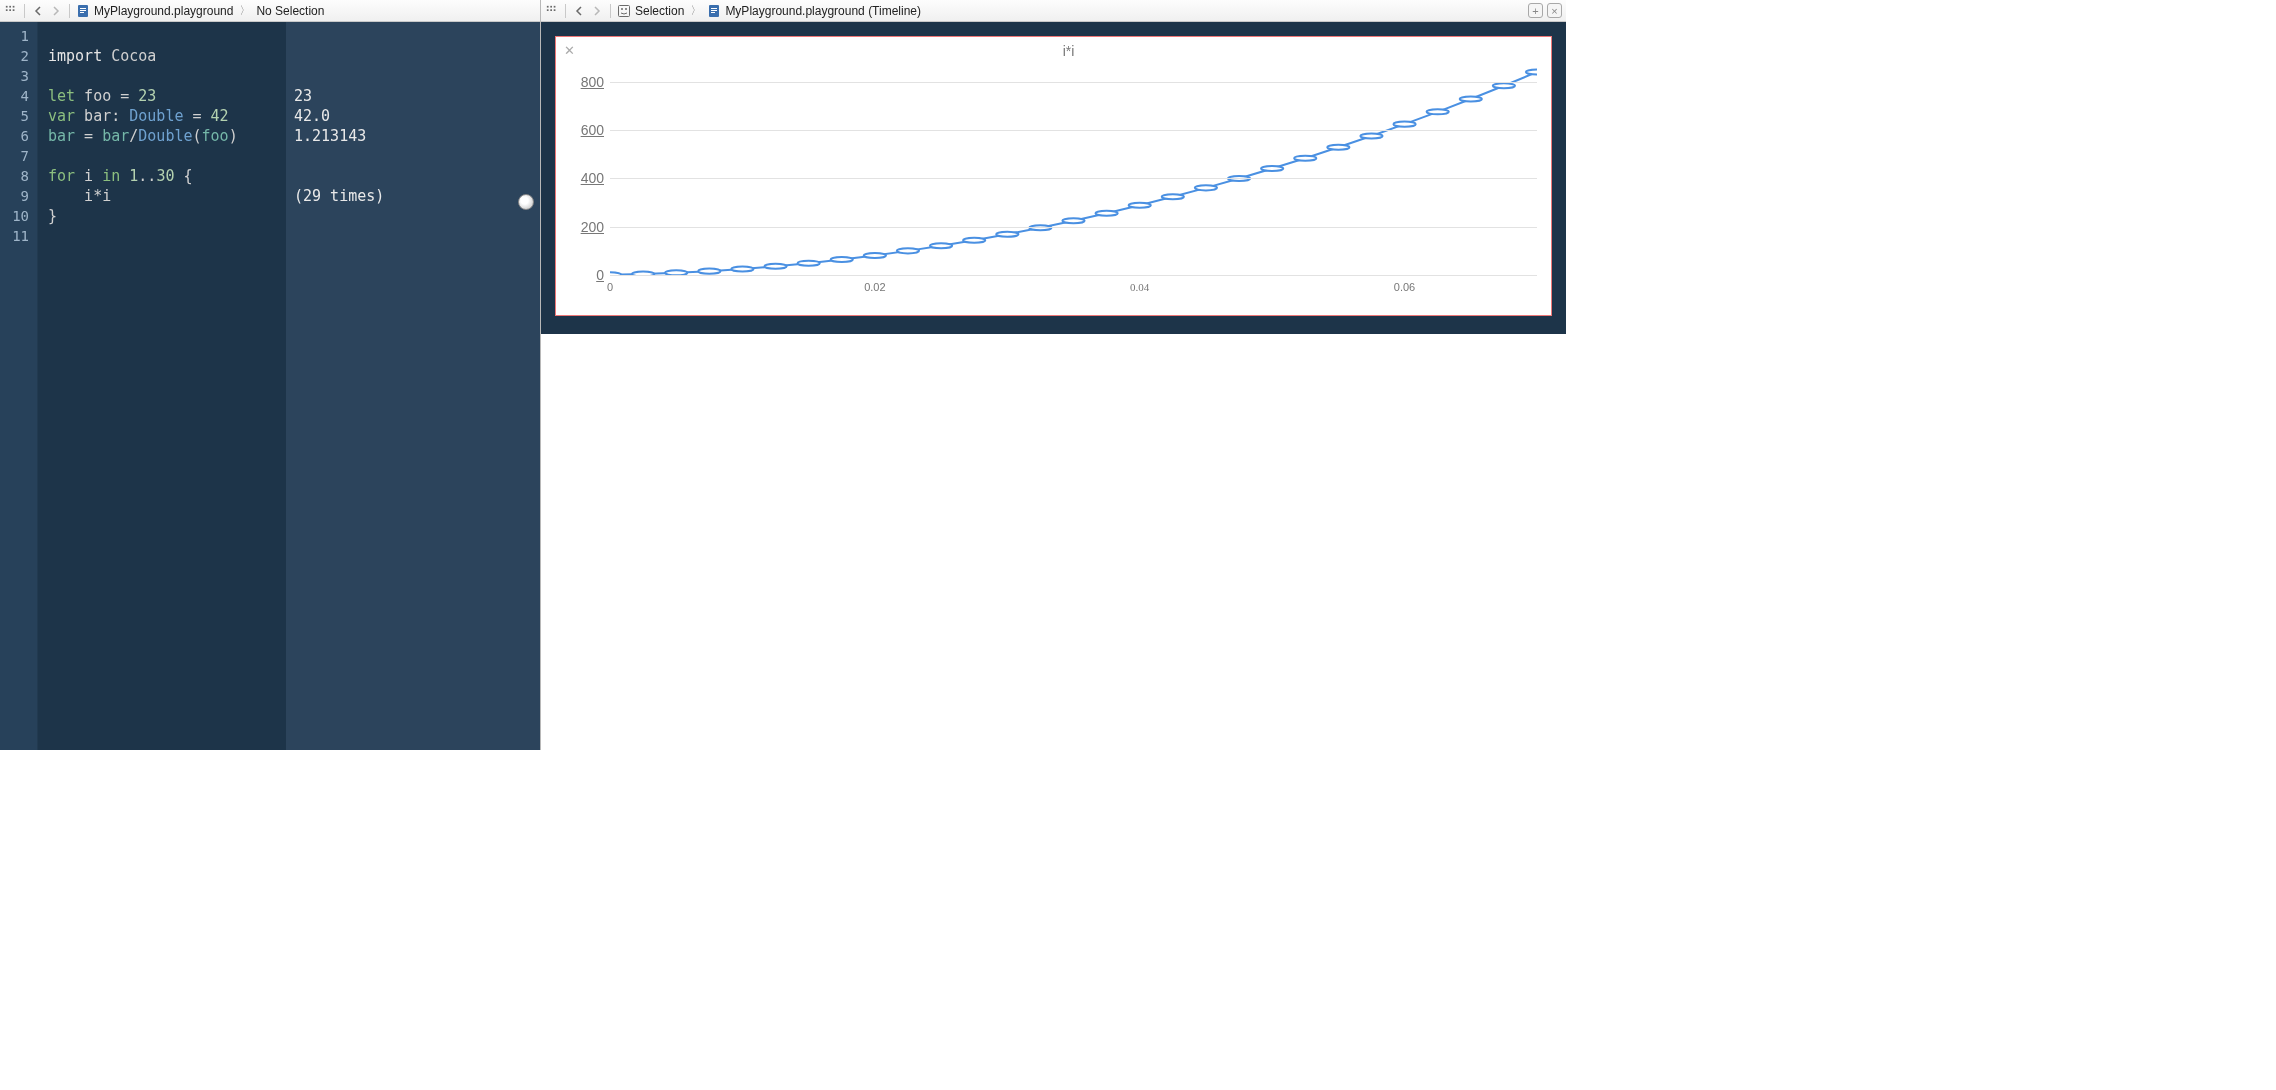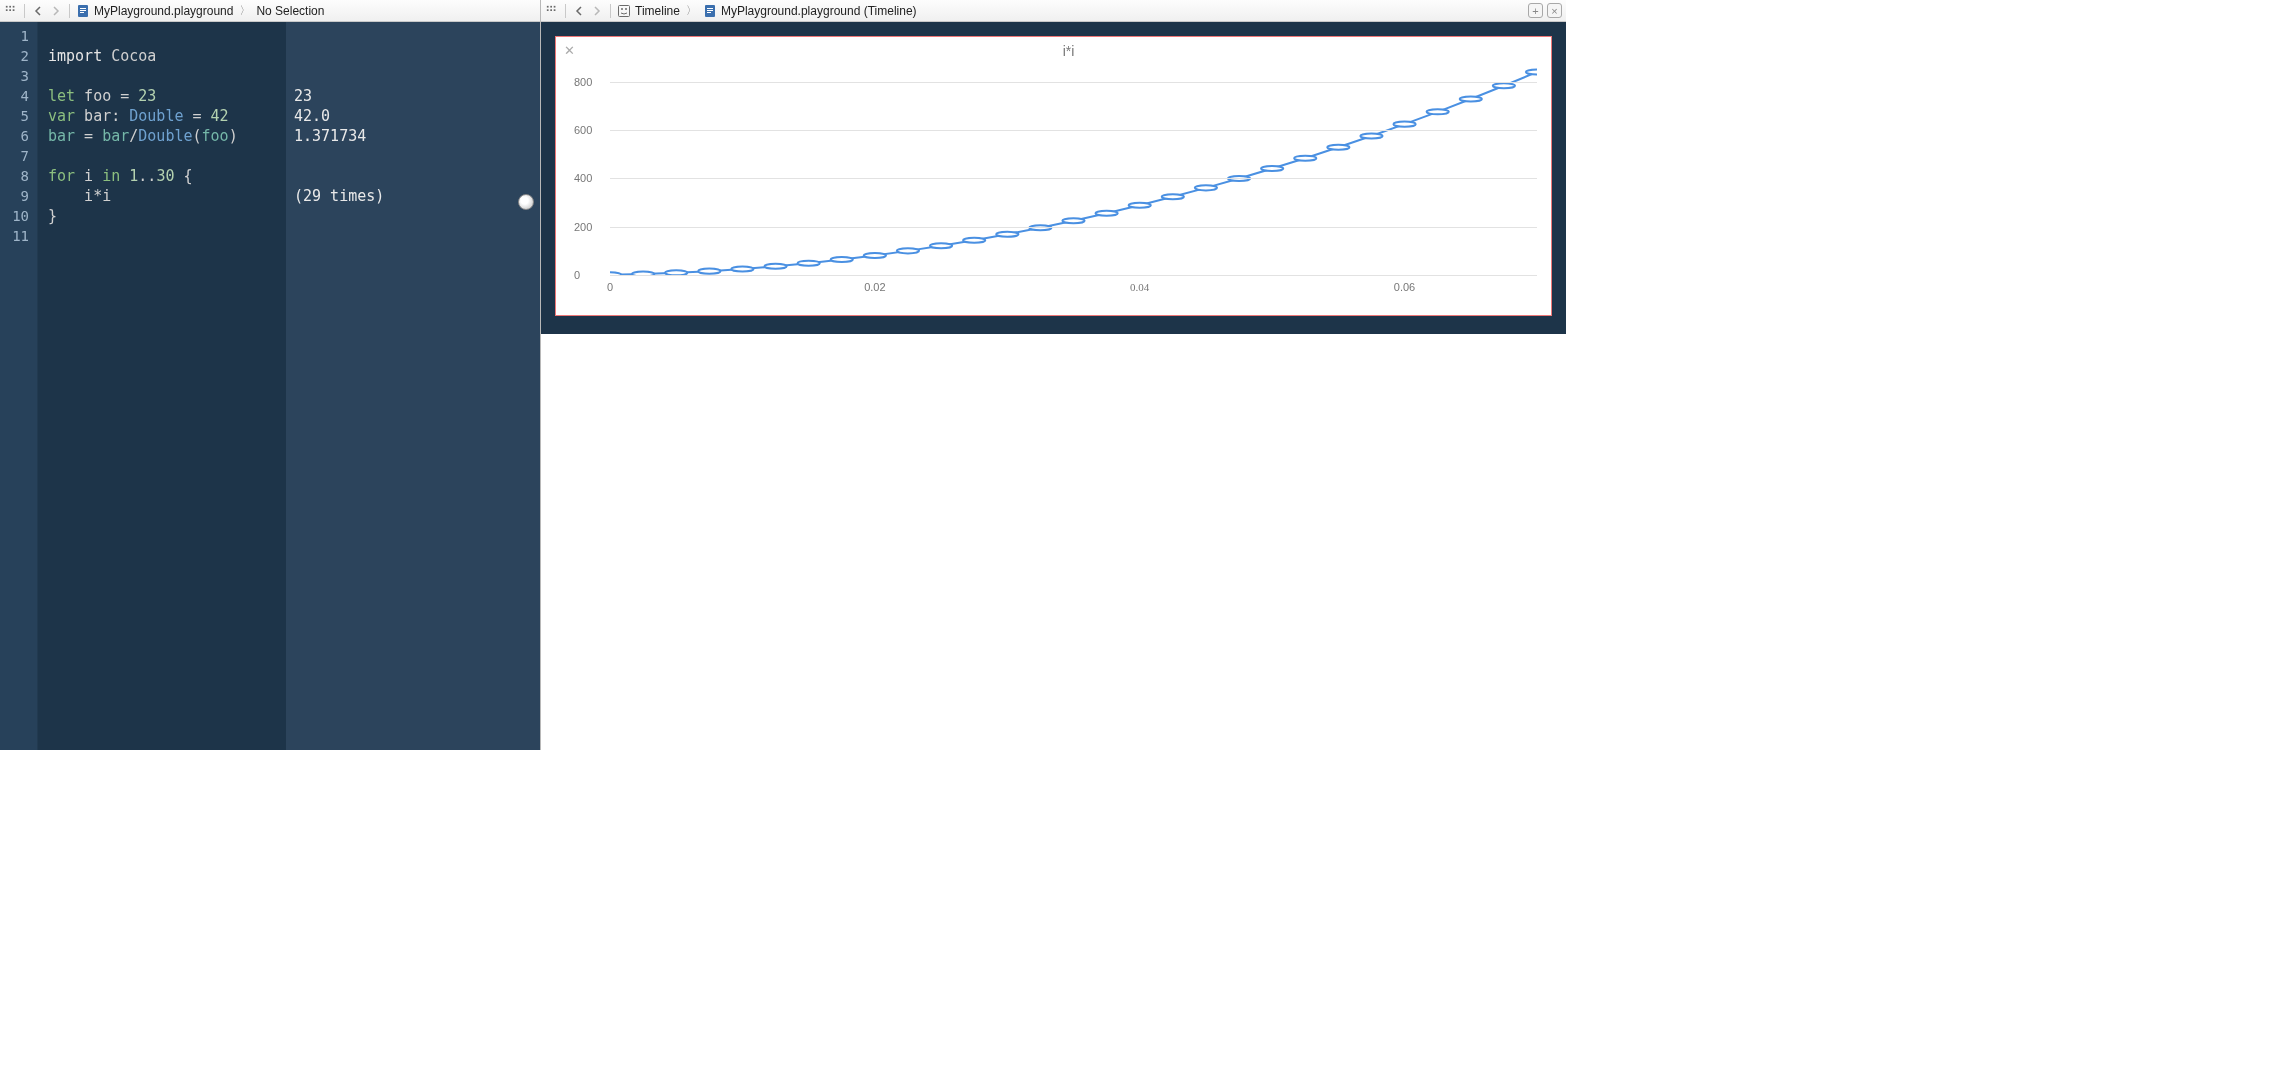--- a/index.html
+++ b/index.html
@@ -129,21 +129,21 @@
     .chart-title {
       text-align: center; color: #777; font-size: 14px; height: 18px;
     }
     .chart-plot {
       position: relative;
       height: 210px;
       margin-top: 4px;
       margin-left: 10px;
     }
     .grid-h { position:absolute; left:0; right:0; border-top:1px solid #e2e2e2; }
-    .axis-y-lbl { position:absolute; left:-36px; transform: translateY(-50%); font-size:11px; color:#777; width:30px; text-align:left; }
+    .axis-y-lbl { position:absolute; left:-36px; transform: translateY(-50%); font-size:14px; color:#777; width:30px; text-align:right;text-decoration:underline; }
     .axis-x-lbl { position:absolute; bottom:-18px; transform:translateX(-50%); font-size:11px; color:#777; }
     svg.plot { position:absolute; inset:0; width:100%; height:100%; }
     svg.plot circle { fill:#fff; stroke:#4a90e2; stroke-width:2; }
     svg.plot path { fill:none; stroke:#4a90e2; stroke-width:2; }
 
     .right-toolbar-extra {
       margin-left: auto;
       display: flex; gap: 4px;
     }
     .tb-square {
@@ -218,21 +218,21 @@
       <div class="code-body">
         <div class="code-col">
           <pre id="code-pre"><div style="height: 20px;"></div><div style="height: 20px;"><span class="kw-pink">import</span><span> </span><span class="punc">Cocoa</span></div><div style="height: 20px;"></div><div style="height: 20px;"><span class="kw-green">let</span><span class="punc"> foo </span><span class="punc">=</span><span> </span><span class="num">23</span></div><div style="height: 20px;"><span class="kw-green">var</span><span class="punc"> bar: </span><span class="kw-blue">Double</span><span class="punc"> = </span><span class="num">42</span></div><div style="height: 20px;"><span class="kw-teal">bar</span><span class="punc"> = </span><span class="kw-teal">bar</span><span class="punc">/</span><span class="kw-blue">Double</span><span class="punc">(</span><span class="kw-teal">foo</span><span class="punc">)</span></div><div style="height: 20px;"></div><div style="height: 20px;"><span class="kw-green">for</span><span class="punc"> i </span><span class="kw-green">in</span><span> </span><span class="num">1</span><span class="punc">..</span><span class="num">30</span><span class="punc"> {</span></div><div style="height: 20px;"><span class="punc">    i*i</span></div><div style="height: 20px;"><span class="punc">}</span></div><div style="height: 20px;"></div></pre>
         </div>
         <div class="results-col" id="results-col">
           <div class="line"></div>
             <div class="line"></div>
             <div class="line"></div>
             <div class="line">23</div>
             <div class="line">42.0</div>
-            <div class="line">1.371734</div>
+            <div class="line">1.213143</div>
             <div class="line"></div>
             <div class="line"></div>
             <div class="line">(29 times)</div>
             <div class="line"></div>
             <div class="line"></div>
             <div class="value-btn"></div>
         </div>
       </div>
     </div>
   </div>
@@ -264,21 +264,21 @@
       </span>
       <span class="tb-sep"></span>
       <span class="crumb-icon">
         <svg class="doc-icon-svg" viewBox="0 0 14 14">
             <rect x="1.5" y="1.5" width="11" height="11" rx="1" fill="none" stroke="#6a6a6a"></rect>
             <circle cx="5" cy="5" r="1" fill="#6a6a6a"></circle>
             <circle cx="9" cy="5" r="1" fill="#6a6a6a"></circle>
             <path d="M4 9 Q7 11 10 9" fill="none" stroke="#6a6a6a"></path>
           </svg>
       </span>
-      <span class="crumb">Timeline</span>
+      <span class="crumb">Selection</span>
       <span class="crumb-chevron">〉</span>
       <span class="crumb-icon">
         <svg class="doc-icon-svg" viewBox="0 0 14 14">
             <rect x="2" y="1" width="10" height="12" rx="1" fill="#3b6fae"></rect>
             <rect x="4" y="4" width="6" height="1" fill="#fff"></rect>
             <rect x="4" y="6" width="6" height="1" fill="#fff"></rect>
             <rect x="4" y="8" width="4" height="1" fill="#fff"></rect>
           </svg>
       </span>
       <span class="crumb">MyPlayground.playground (Timeline)</span>

